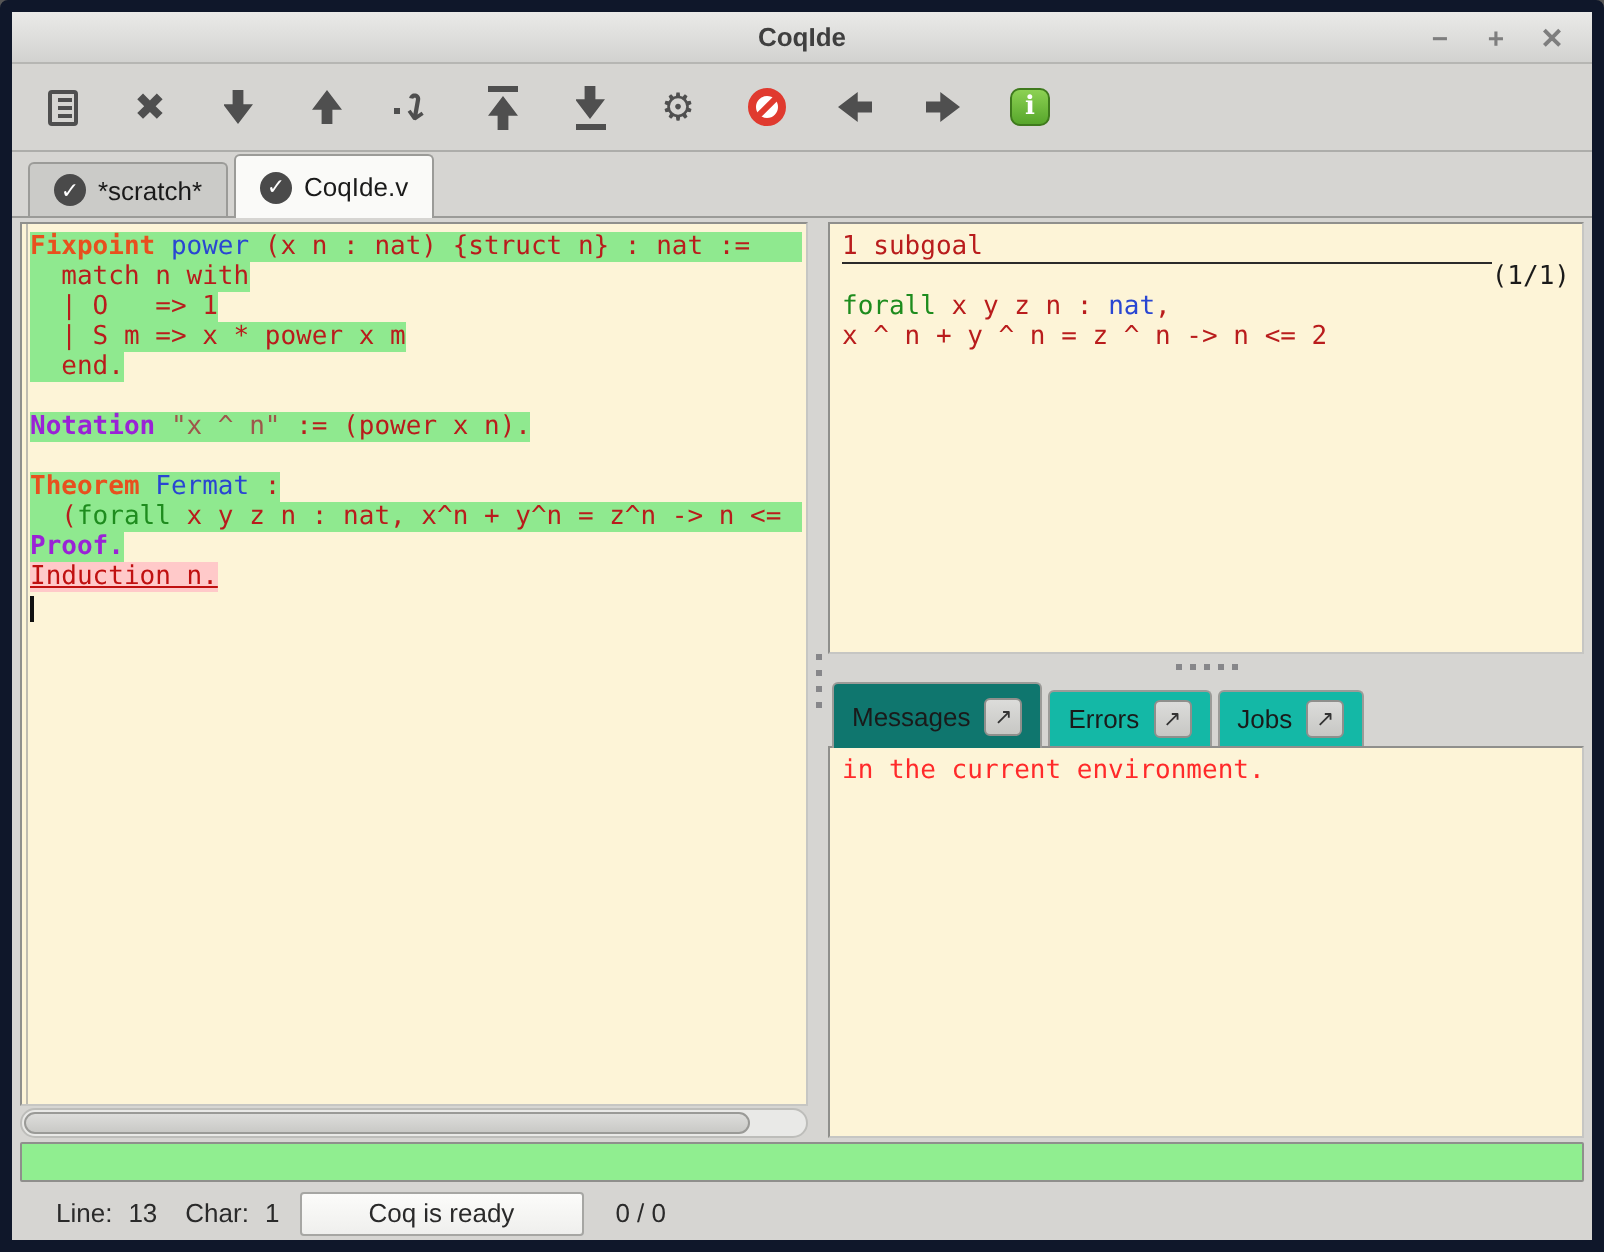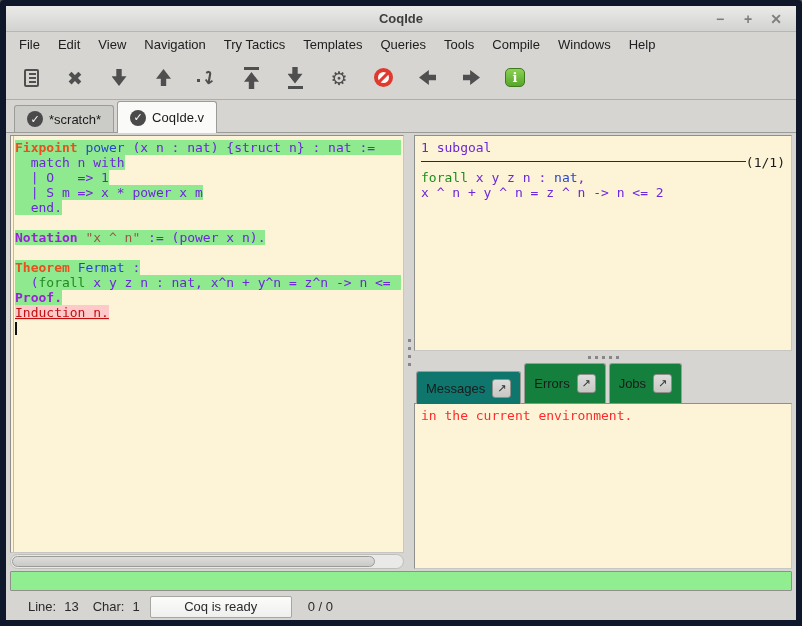--- a/index.html
+++ b/index.html
@@ -53,42 +53,42 @@
   .main{ flex:1 1 auto; display:flex; padding:2px 4px 0 4px; min-height:0; }
   .left-pane{ flex:0 0 394px; display:flex; flex-direction:column; min-height:0; }
   .panel{ background:#FDF4D7; border:1px solid; border-color:#8F8F8C #C6C6C3 #C6C6C3 #8F8F8C; overflow:hidden; }
   .editor{ flex:1 1 auto; padding:4px 2px 4px 4px; font-family:"DejaVu Sans Mono", monospace;
     font-size:13px; line-height:15px; white-space:pre; box-shadow:inset 2px 0 0 #FDF4D7, inset 3px 0 0 #BFBCB0; }
   .code-line{ height:15px; }
   .hl{ display:inline; }
   .bg-processed{ background:#8FE98F; }
   .bg-error{ background:#FFC9C9; }
   .code-line.full{ width:100%; }
-  .c-p{ color:#6d28d9; }
+  .c-p{ color:#b91c1c; }
   .c-kw{ color:#E8501E; font-weight:bold; }
   .c-id{ color:#2946D2; }
   .c-ntn{ color:#9A23D6; font-weight:bold; }
   .c-str{ color:#9E564B; }
   .c-fa{ color:#1E8C1E; }
   .c-err{ color:#C01010; text-decoration:underline; }
   .caret{ display:inline-block; width:2px; height:13px; background:#111; vertical-align:text-bottom; }
   .hscroll{ flex:0 0 15px; margin-top:1px; background:#E9E9E7; border:1px solid #BDBDBA; border-radius:8px;
     display:flex; align-items:center; padding:1px; }
   .hthumb{ height:11px; width:93%; background:linear-gradient(#DDDDDB,#C9C9C6); border:1px solid #9A9A97; border-radius:7px; }
   .vsplit{ flex:0 0 10px; display:flex; flex-direction:column; align-items:center; justify-content:center; gap:5px; }
   .vsplit i, .hsplit i{ width:3px; height:3px; background:#87878A; display:block; }
   .right-pane{ flex:1 1 auto; display:flex; flex-direction:column; min-height:0; }
   .goals{ flex:0 0 216px; padding:4px 6px; font-family:"DejaVu Sans Mono", monospace; font-size:13px;
     line-height:16px; white-space:pre; }
-  .goal-sep{ display:flex; align-items:center; }
+  .goal-sep{ display:flex; align-items:flex-start; }
   .goal-rule{ flex:1 1 auto; border-bottom:1px solid #2a2a2a; margin-bottom:3px; }
   .hsplit{ flex:0 0 12px; display:flex; align-items:center; justify-content:center; gap:4px; }
   .msg-notebook{ flex:1 1 auto; display:flex; flex-direction:column; min-height:0; }
   .msg-tabs{ flex:0 0 34px; display:flex; align-items:flex-end; padding-left:2px; }
-  .msg-tab{ display:flex; align-items:center; gap:7px; padding:0 9px; height:40px; background:#15803d;
+  .msg-tab{ display:flex; align-items:center; gap:7px; padding:0 9px; height:28px; background:#14b8a6;
     border:1px solid #9B9B98; border-bottom:none; border-radius:3px 3px 0 0; margin-right:3px; }
   .msg-tab.active{ height:33px; background:#0f766e; margin-bottom:-1px; z-index:2; position:relative; }
   .detach-btn{ width:19px; height:19px; border:1px solid #8F8F8C; border-radius:3px;
     background:linear-gradient(#DCDCDA,#C7C7C4); font-size:11px; color:#333; display:flex;
     align-items:center; justify-content:center; font-family:"DejaVu Sans", sans-serif; }
   .msg-content{ flex:1 1 auto; padding:4px 6px; font-family:"DejaVu Sans Mono", monospace; font-size:13px;
     line-height:16px; white-space:pre; color:#FF2A2A; }
   
   .progress-wrap{ flex:0 0 24px; padding:2px 4px; }
   .progress-outer{ height:100%; border:1px solid #8F8F8C; background:#90EE90; border-radius:1px; }
@@ -107,33 +107,20 @@
 
   <div class="titlebar">
     <div class="title">CoqIde</div>
     <div class="win-controls">
       <span class="win-btn">−</span>
       <span class="win-btn">+</span>
       <span class="win-btn">✕</span>
     </div>
   </div>
 
-  <div class="menubar">
-      <span class="menu-item">File</span>
-      <span class="menu-item">Edit</span>
-      <span class="menu-item">View</span>
-      <span class="menu-item">Navigation</span>
-      <span class="menu-item">Try Tactics</span>
-      <span class="menu-item">Templates</span>
-      <span class="menu-item">Queries</span>
-      <span class="menu-item">Tools</span>
-      <span class="menu-item">Compile</span>
-      <span class="menu-item">Windows</span>
-      <span class="menu-item">Help</span>
-    </div>
 
   <div class="toolbar">
       <button class="tbtn">
         <span class="ic-save">
           <i></i>
         </span>
       </button>
       <button class="tbtn">
         <span class="glyph">✖</span>
       </button>

